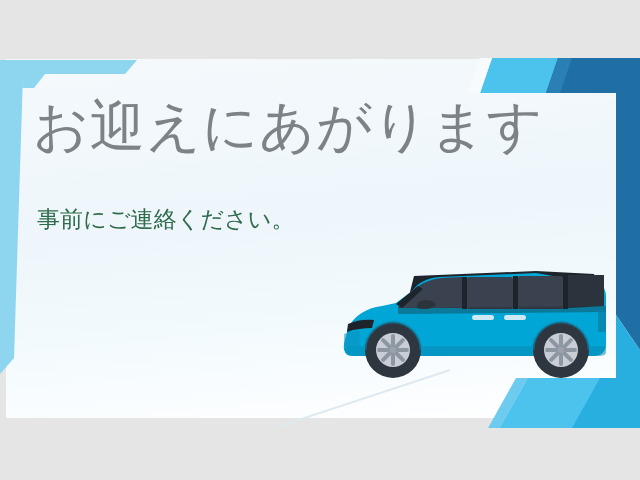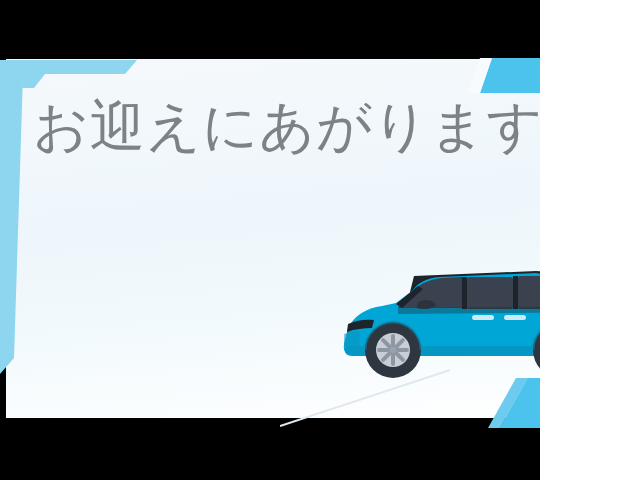--- a/index.html
+++ b/index.html
@@ -7,23 +7,23 @@
     margin: 0;
     padding: 0;
     background: #ffffff;
   }
   body {
     font-family: "Liberation Sans", "DejaVu Sans", sans-serif;
   }
 
   #banner {
     position: relative;
-    width: 540px;
+    width: 640px;
     height: 480px;
-    background: #000000;
+    background: #e5e5e5;
     overflow: hidden;
   }
 
   
   .panel {
     position: absolute;
     left: 6px;
     top: 59px;
     width: 628px;
     height: 359px;
@@ -142,20 +142,21 @@
     <path d="M76 2 L88 2 L60 52 L48 52 Z" fill="#6ccbee"></path>
   </svg>
 
   <svg class="deco deco-hair" viewBox="0 0 230 60" aria-hidden="true">
     <path d="M0 58 L170 2" stroke="#dfe9f0" stroke-width="2" fill="none"></path>
   </svg>
 
   <div class="headline">お迎えにあがります</div>
 
   <div class="body-copy">
+    <span class="line">事前にご連絡ください。</span>
   </div>
 
   <svg class="car" viewBox="0 0 292 126" aria-hidden="true">
 
     <path d="M92 18 L214 13 L272 16 L276 30 L88 34 Z" fill="#1d242c"></path>
 
     <path d="M60 48
              C 44 50, 32 58, 26 70
              L 22 86
              C 21 94, 24 98, 32 98

